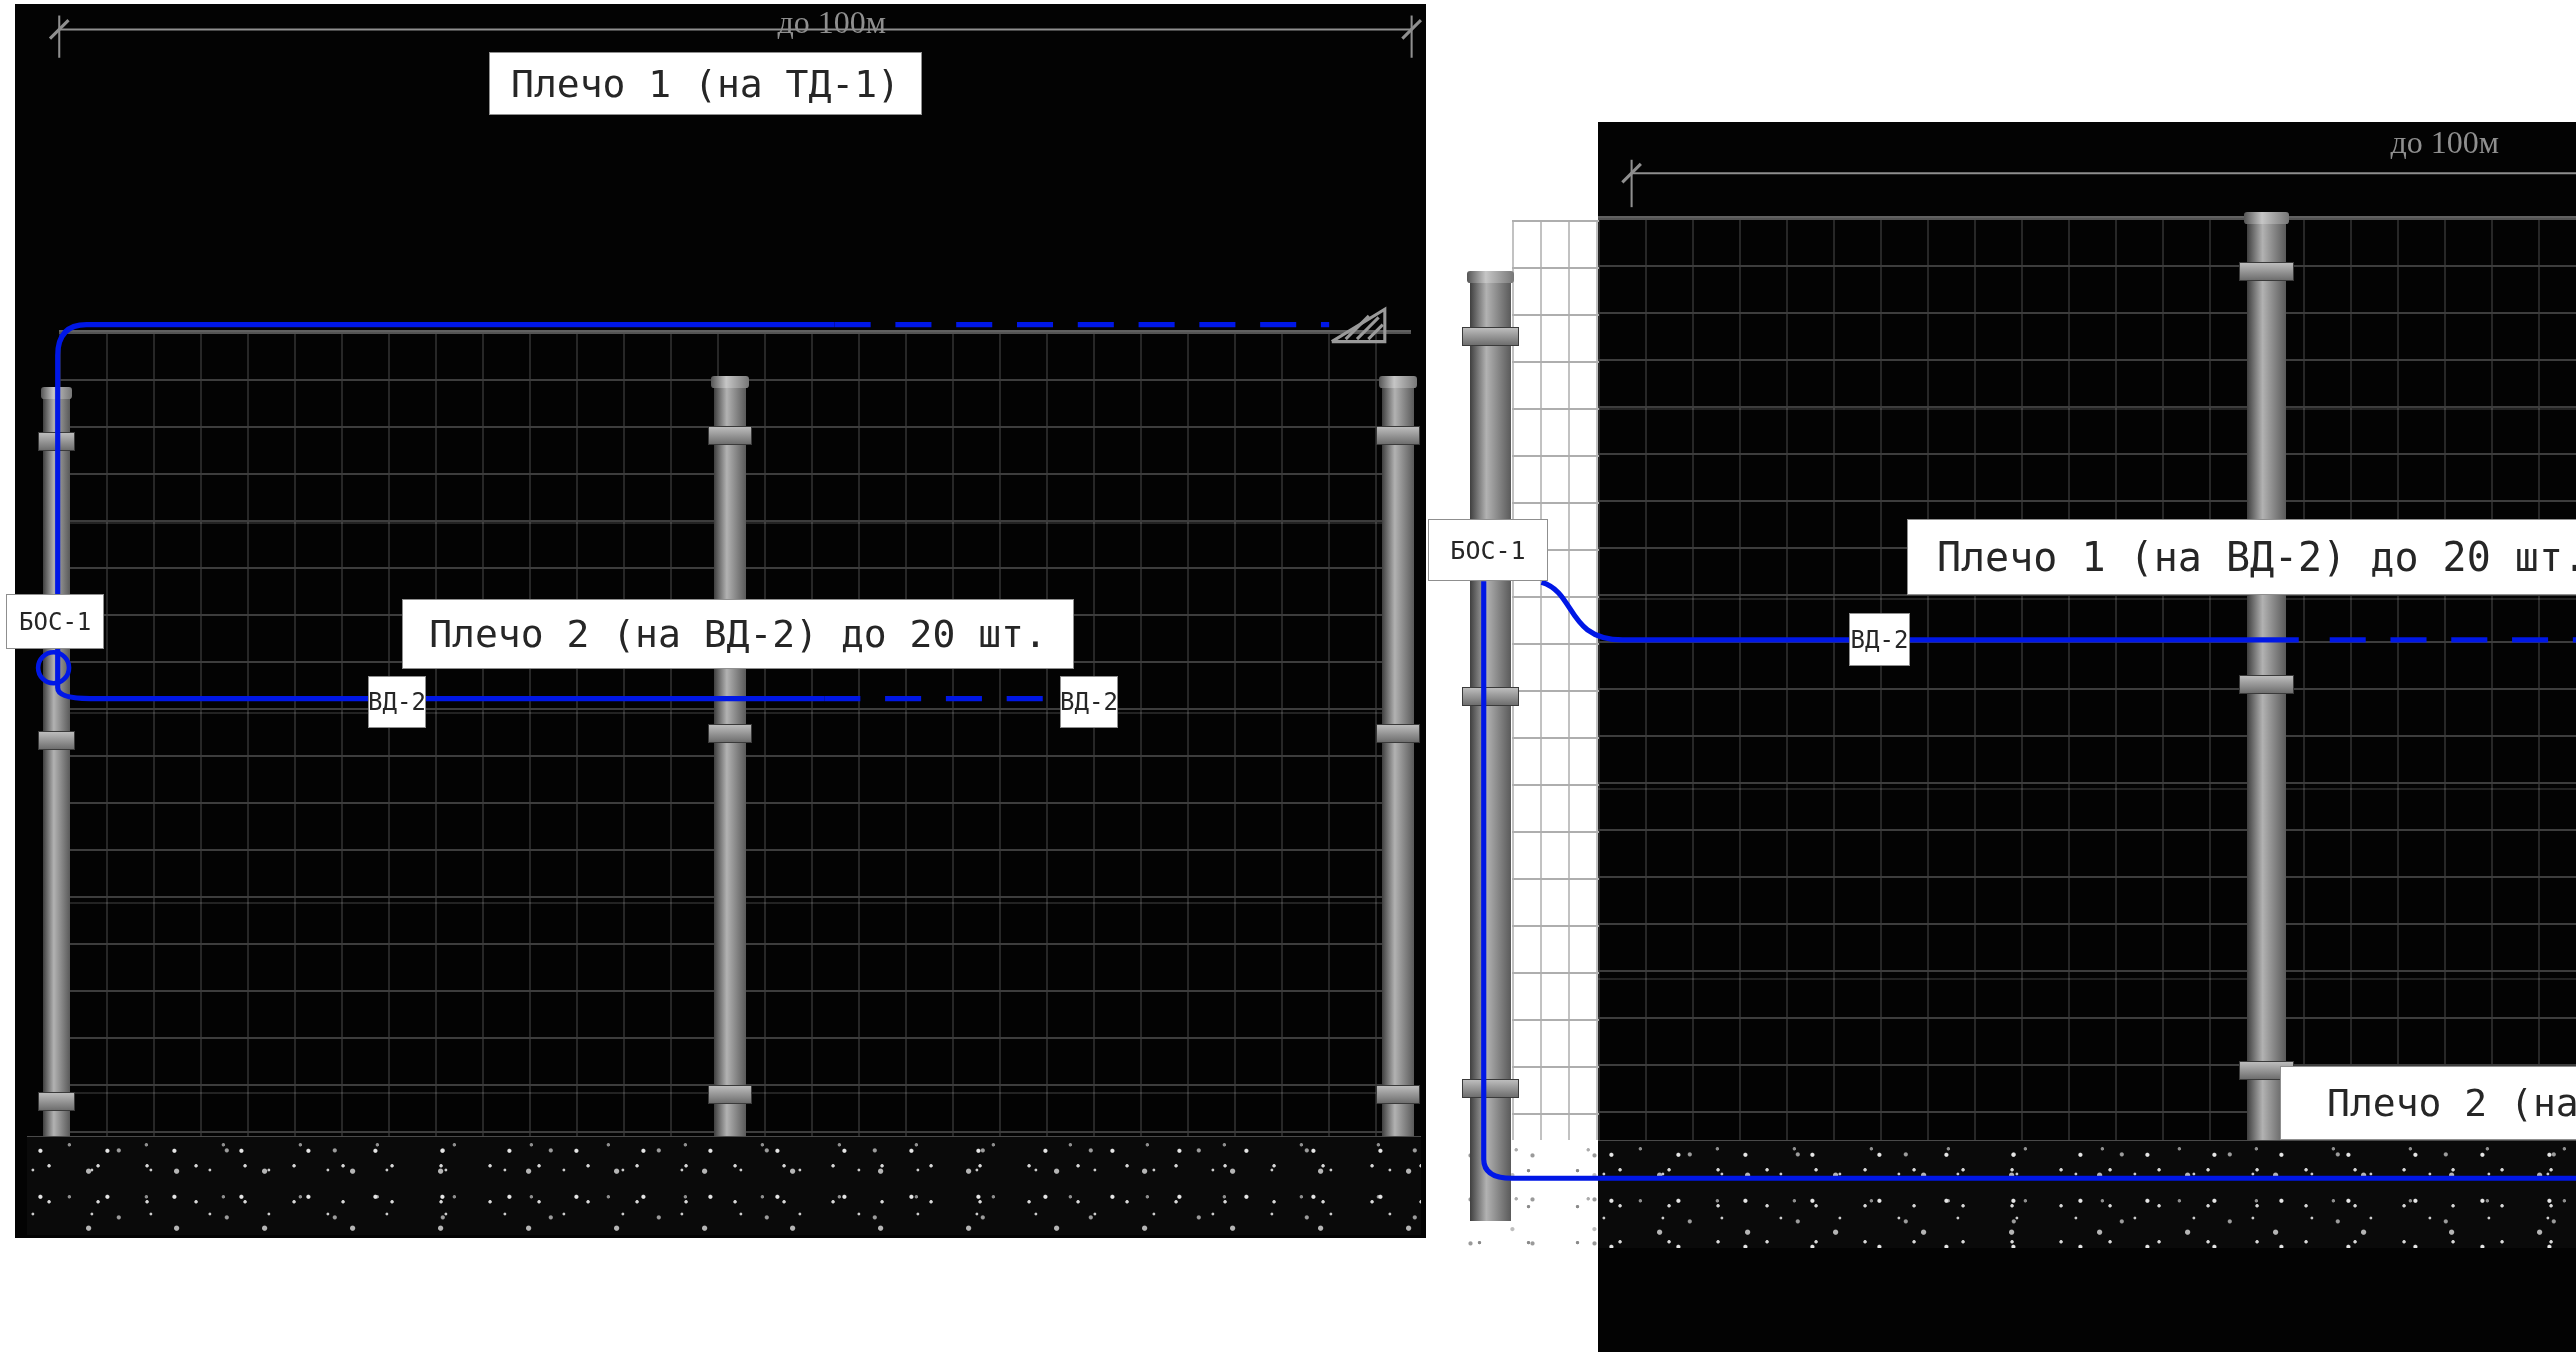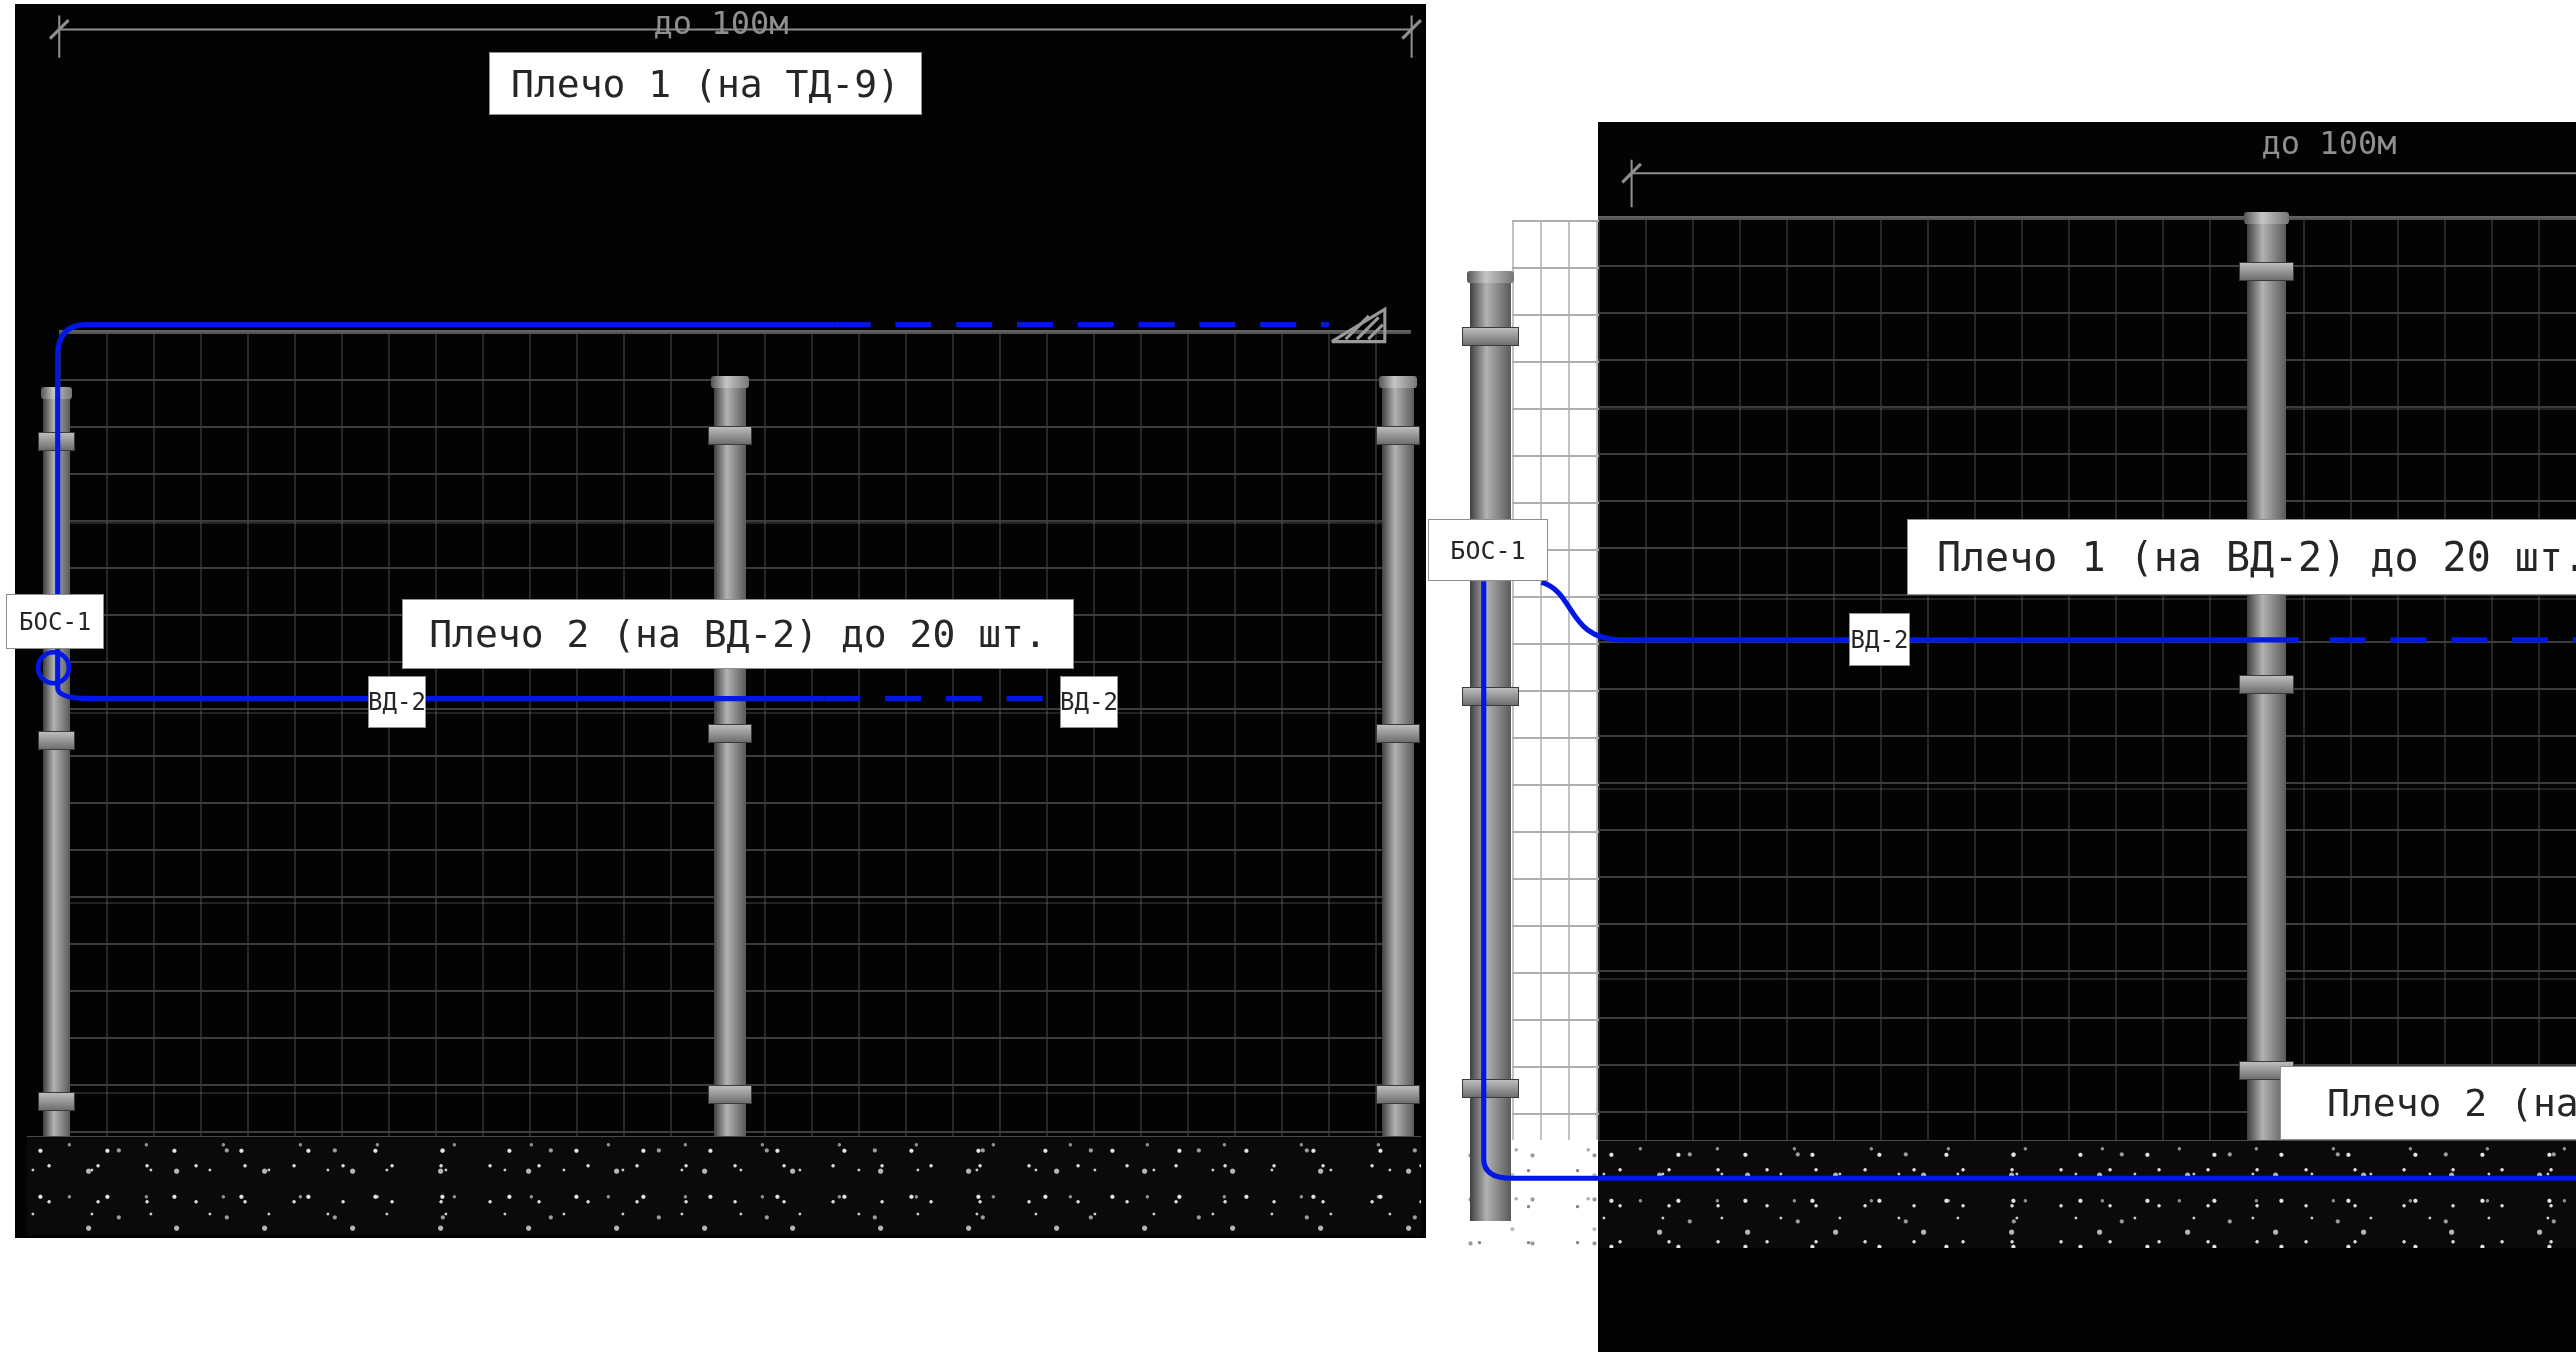--- a/index.html
+++ b/index.html
@@ -69,21 +69,21 @@
     display:flex;align-items:center;justify-content:center;
     z-index:100;
     white-space:nowrap;
   }
   .lbl-big{font-size:38px;}
   .lbl-big2{font-size:40px;}
   .lbl-bos{font-size:24px;justify-content:center;}
   .lbl-vd{font-size:24px;}
 
   .dim-text{
-    color:#8f8f8f;font-size:32px;text-align:center;z-index:60;
+    color:#8f8f8f;font-size:32px;text-align:right;z-index:60;font-family:Liberation Serif, serif;
   }
 
   svg.overlay{position:absolute;left:0;top:0;z-index:50;pointer-events:none;}
 </style>
 </head>
 <body>
 
 <div class="abs panel" style="left:15px;top:4.1px;width:1411px;height:1234px;">
 
   <div class="abs mesh" style="left:44px;top:326px;width:1352px;height:806px;"></div>
@@ -167,21 +167,21 @@
   <path d="M 2992 1130 C 3060 1150 3040 1242 3150 1242 H 3590" fill="none" stroke="#0017e6" stroke-width="10"></path>
   <path d="M 3707 1242 H 4462" fill="none" stroke="#0017e6" stroke-width="10"></path>
   <path d="M 4522 1242 H 5082" fill="none" stroke="#0017e6" stroke-width="10" stroke-dasharray="70 48"></path>
   <path d="M 2880 1128 V 2250 Q 2880 2287 2935 2287 H 5795" fill="none" stroke="#0017e6" stroke-width="10"></path>
   <rect x="5790" y="2254" width="100" height="64" rx="30" fill="#a0a0a0" stroke="#5a5a5a" stroke-width="4"></rect>
 </svg>
 
 <div class="abs dim-text" style="left:556px;top:4.1px;width:330px;height:37px;">до 100м</div>
 
 <div class="abs box-label lbl-big" style="left:489px;top:52px;width:433px;height:63px;">
-  <span>Плечо 1 (на ТД-9)</span>
+  <span>Плечо 1 (на ТД-1)</span>
 </div>
 
 <div class="abs box-label lbl-big" style="left:402px;top:599px;width:672px;height:70px;">
   <span>Плечо 2 (на ВД-2) до 20 шт.</span>
 </div>
 
 <div class="abs box-label lbl-bos" style="left:6.2px;top:594px;width:98px;height:55px;">
   <span>БОС-1</span>
 </div>
 

